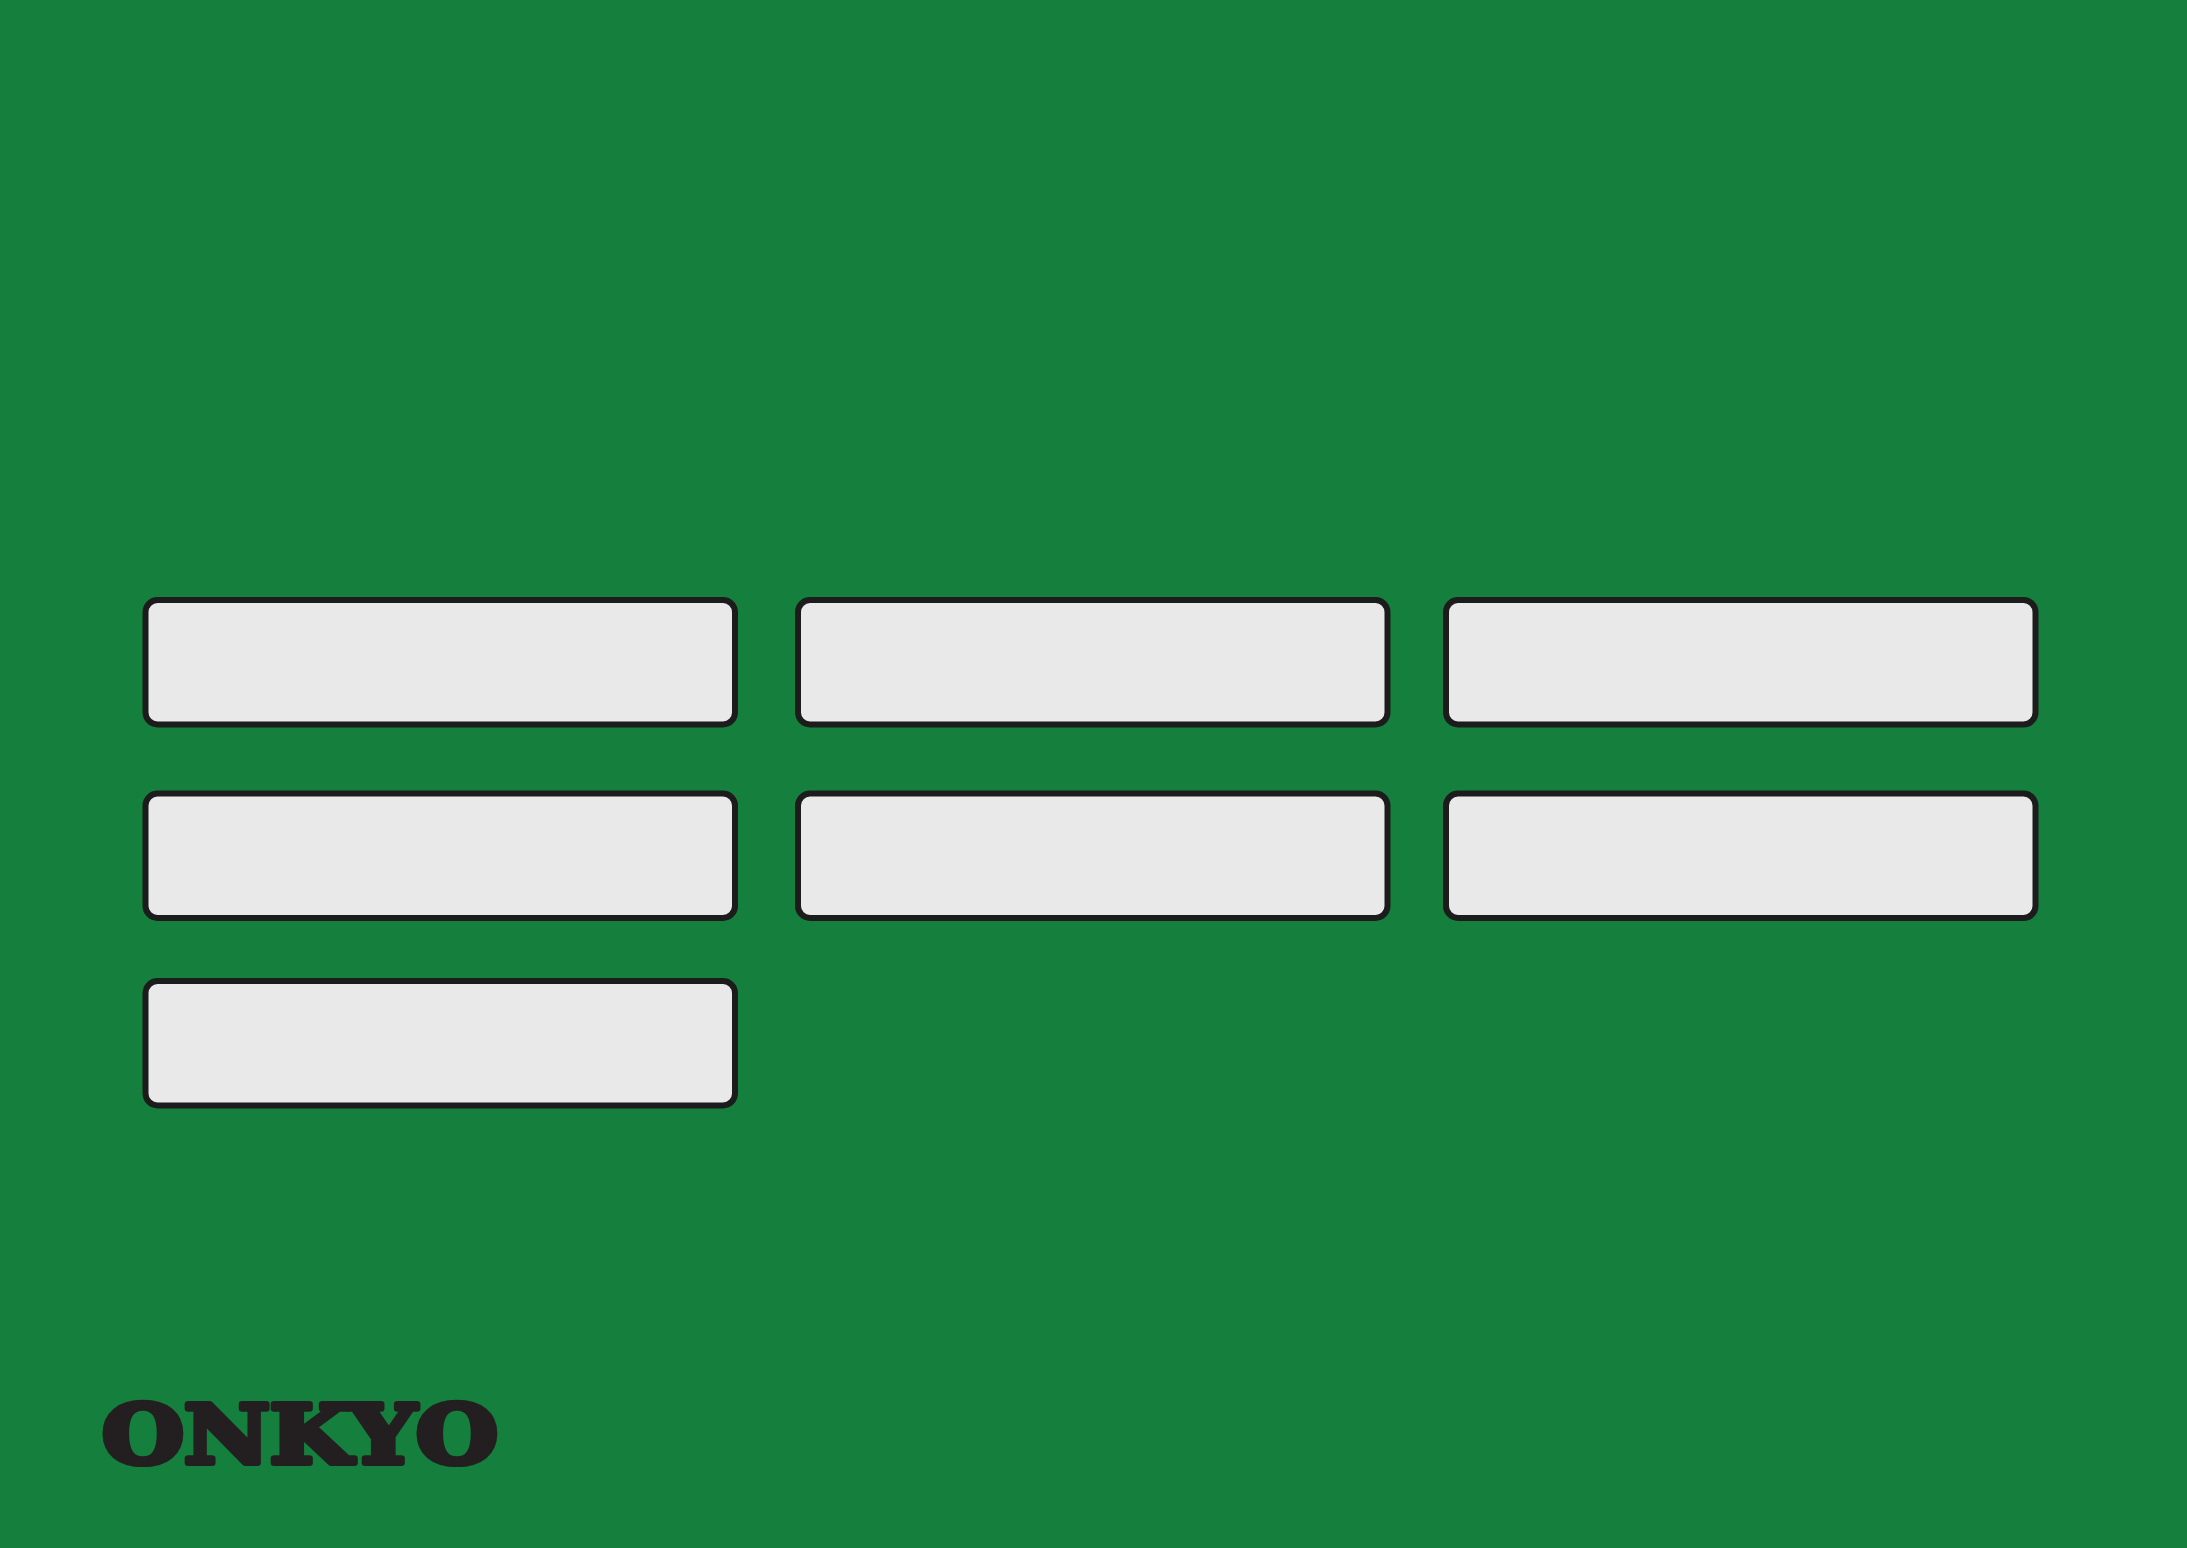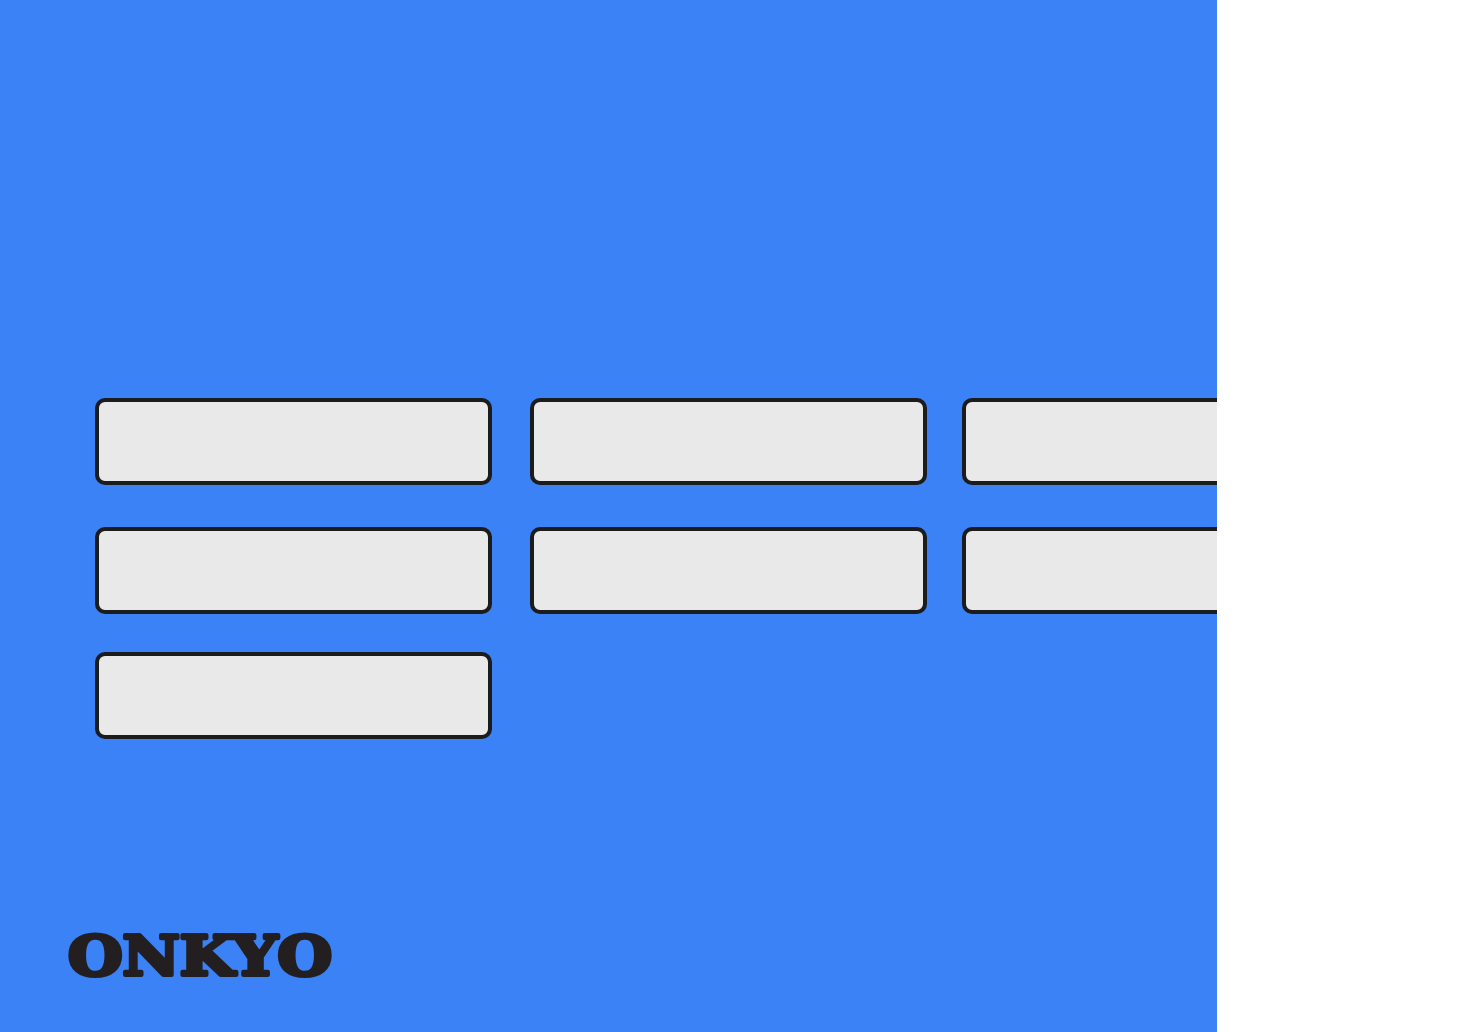--- a/index.html
+++ b/index.html
@@ -3,23 +3,23 @@
 <meta charset="utf-8">
 <style>
   html, body {
     margin: 0;
     padding: 0;
     background: #ffffff;
     font-family: "Liberation Sans", sans-serif;
   }
   .page {
     position: relative;
-    width: 1217px;
+    width: 1458px;
     height: 1032px;
-    background: #3b82f6;
+    background: #15803d;
     overflow: hidden;
   }
   .blank-box {
     position: absolute;
     width: 397px;
     height: 87px;
     background: #e9e9e9;
     border: 4px solid #1c1c1c;
     border-radius: 10px;
     box-sizing: border-box;

